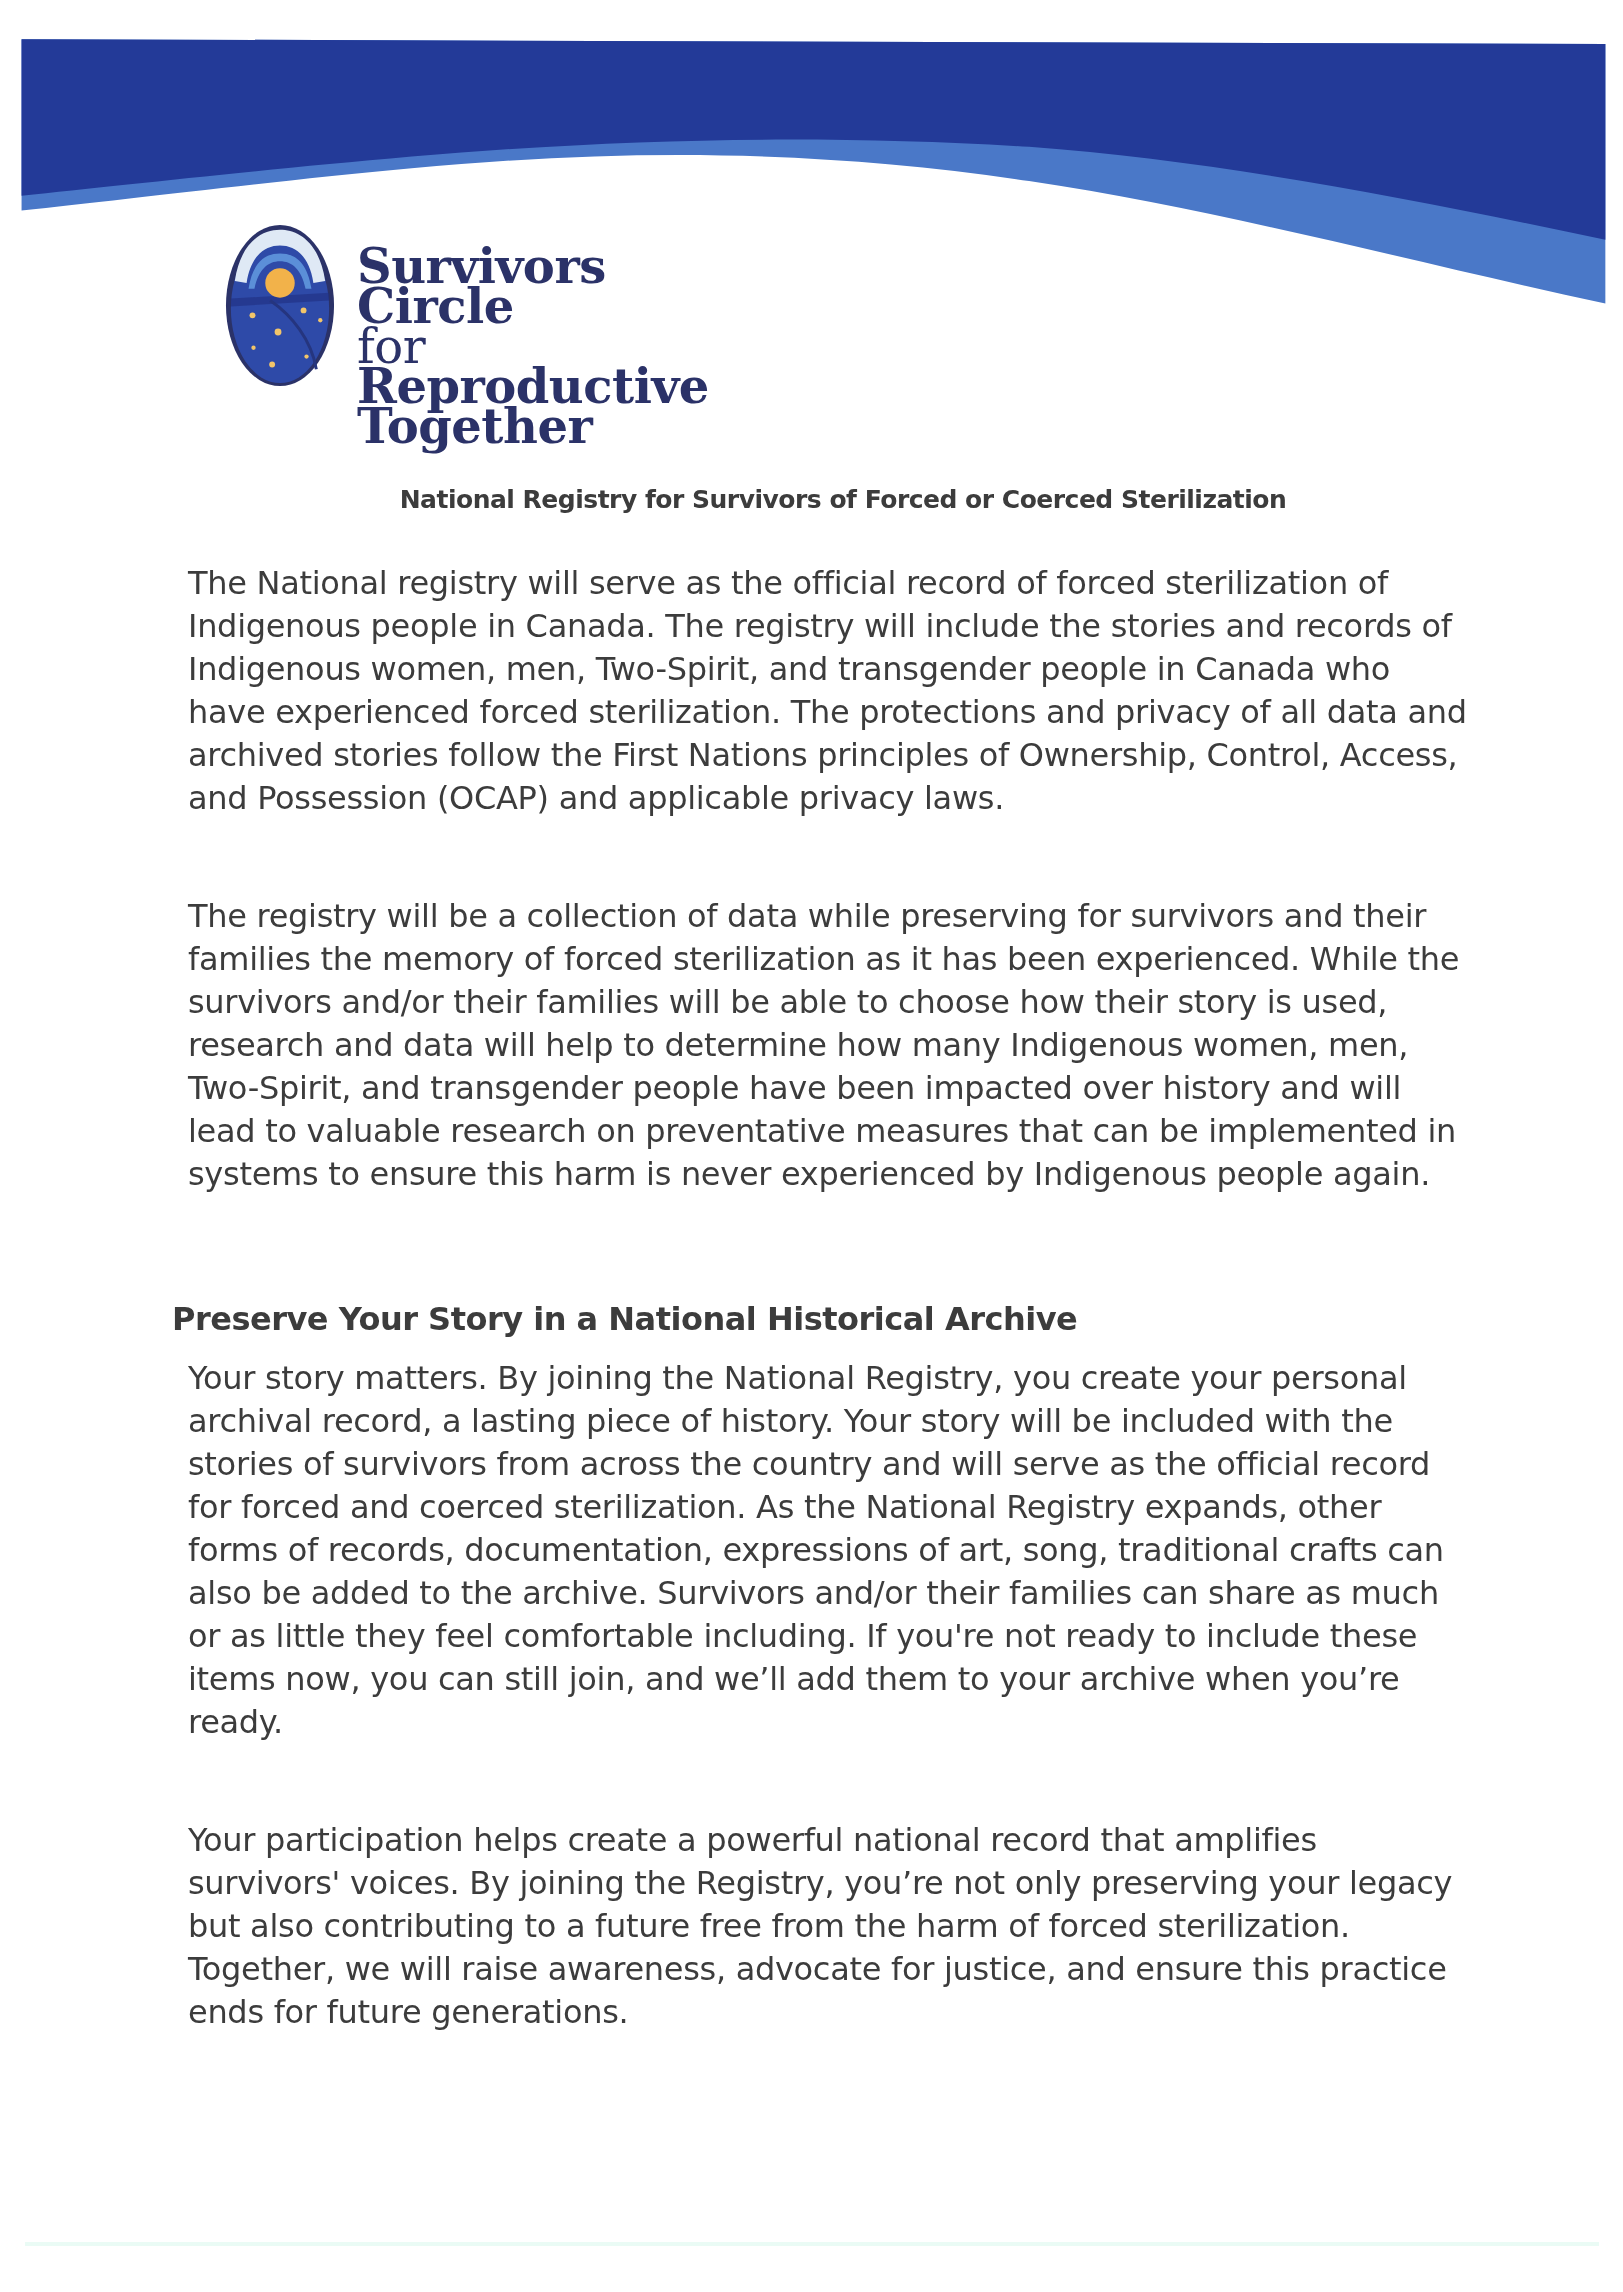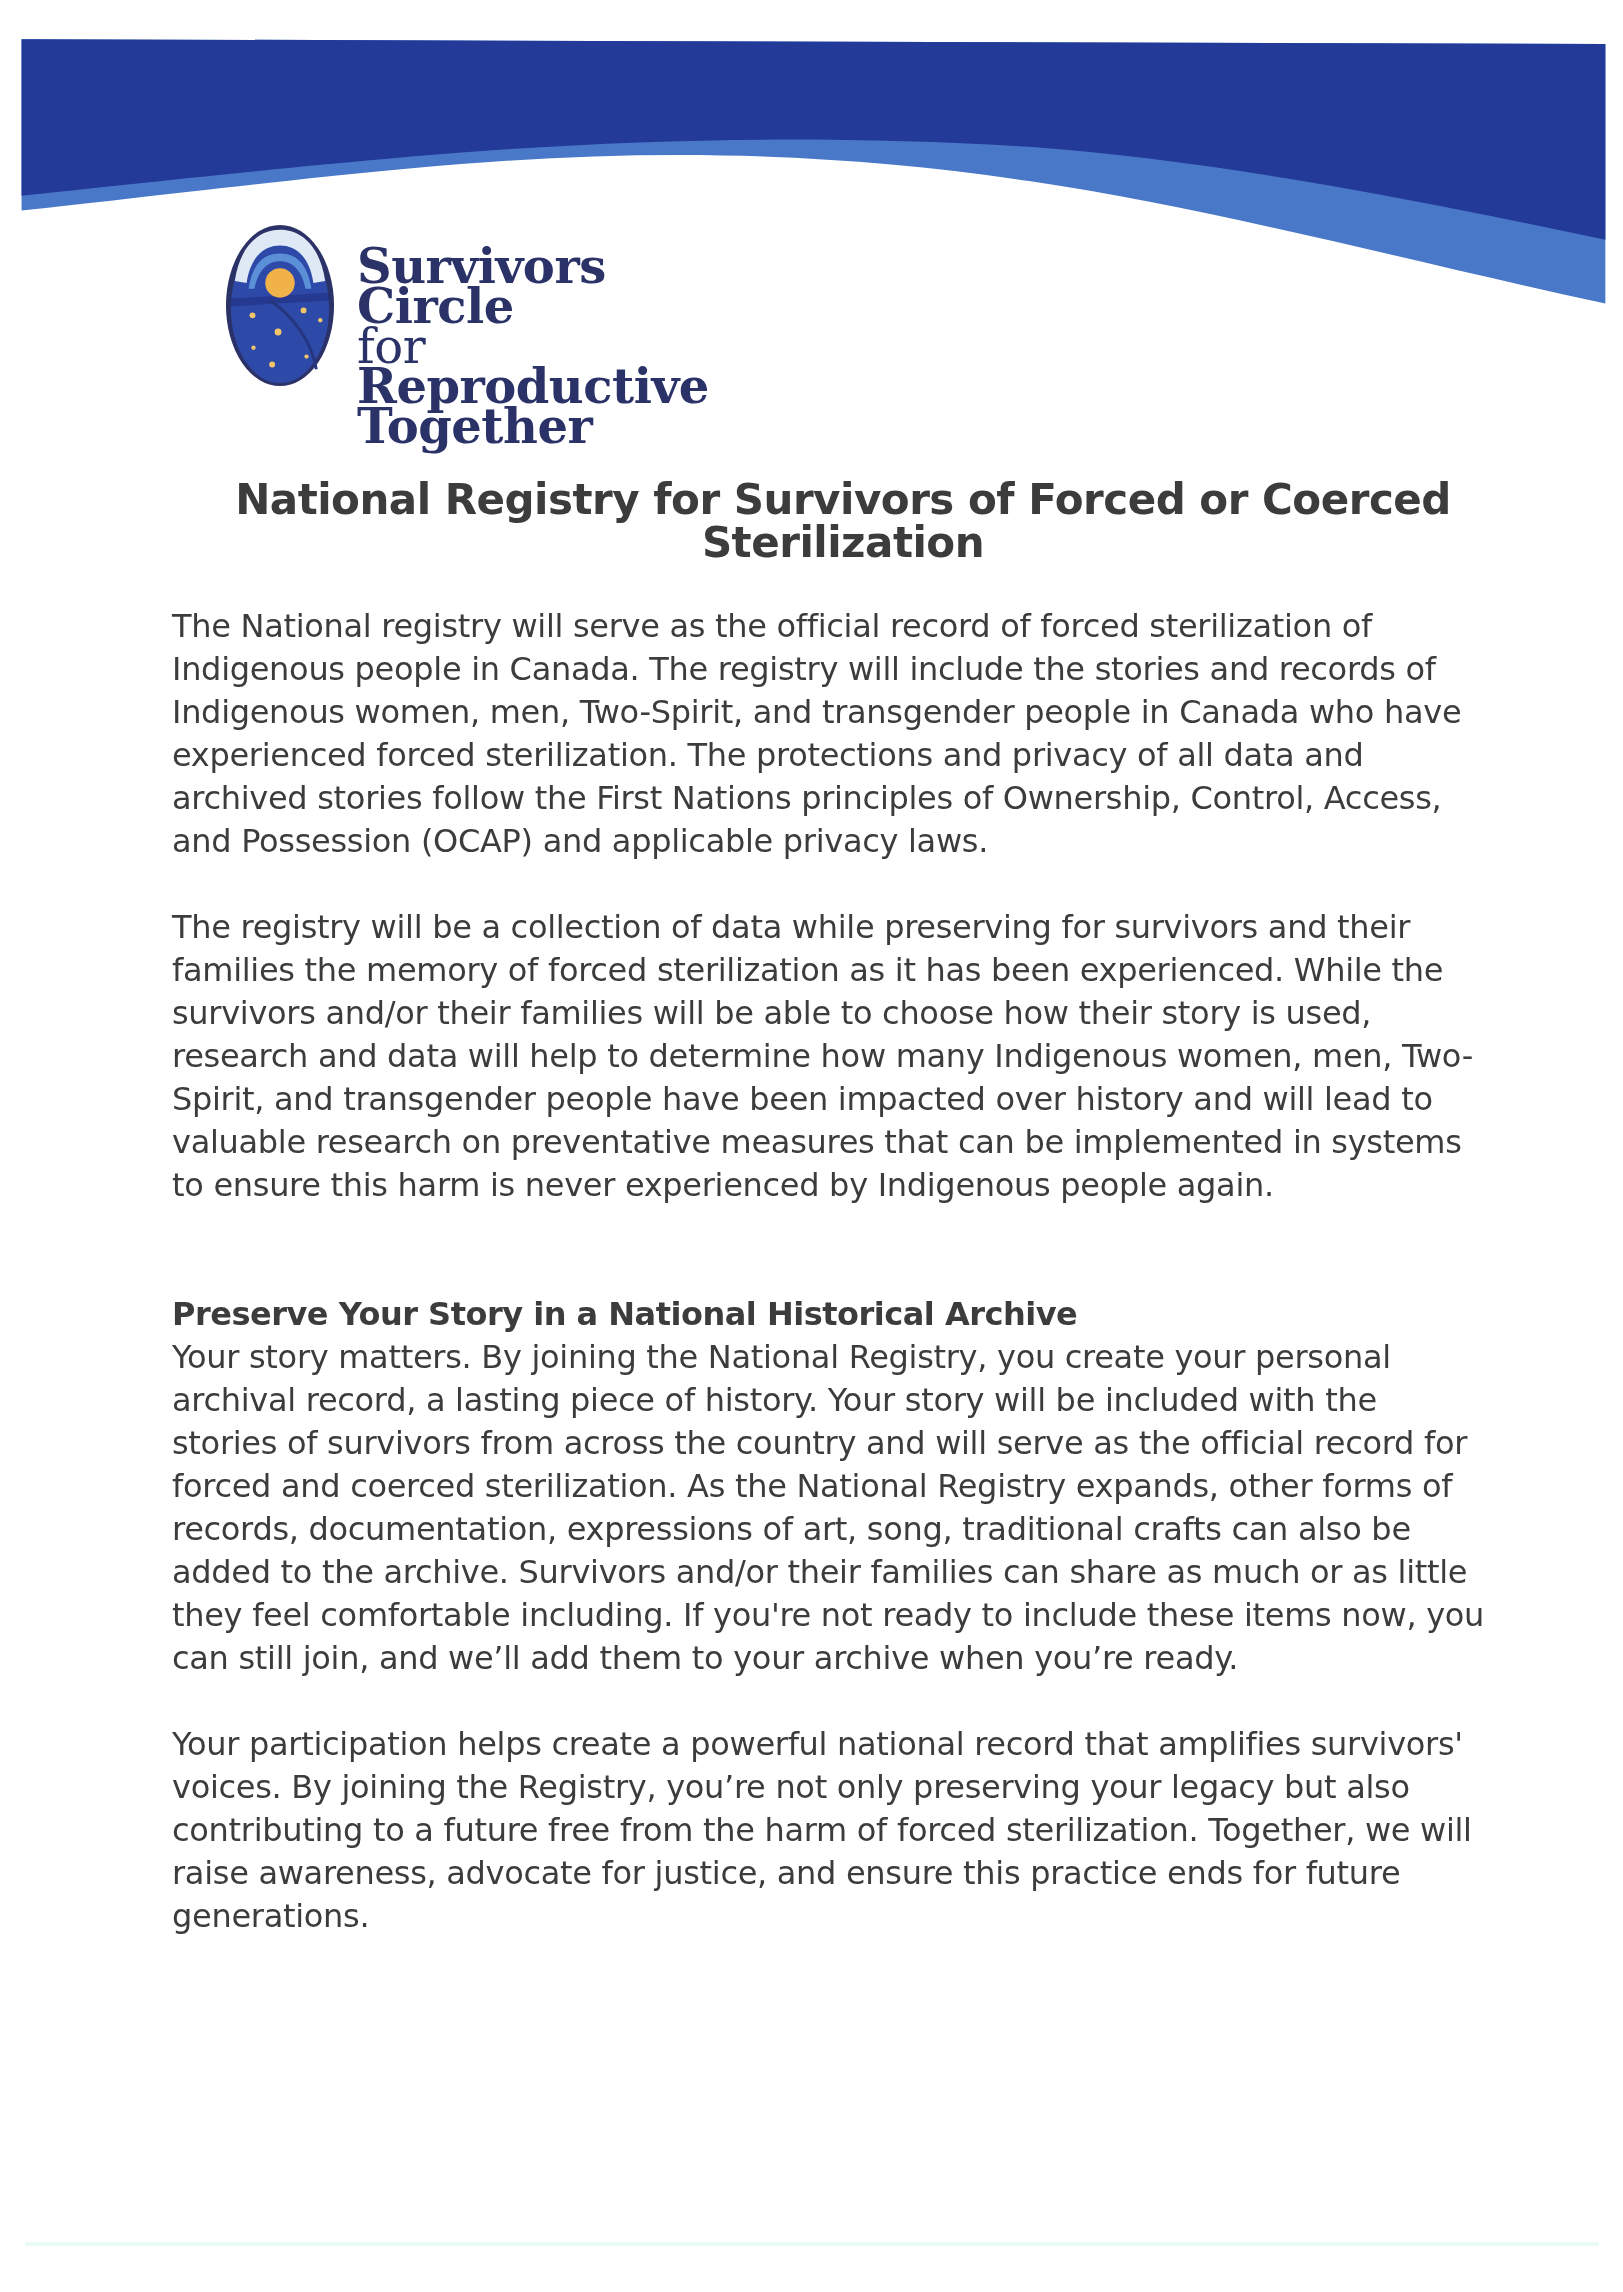--- a/index.html
+++ b/index.html
@@ -3,23 +3,23 @@
   <meta charset="utf-8">
   <style>
     html, body { margin: 0; padding: 0; background: #ffffff; }
     body { width: 1623px; height: 2293px; position: relative; overflow: hidden; }
     .banner { position: absolute; left: 0; top: 0; width: 1623px; height: 323px; }
     .logo { position: absolute; left: 223px; top: 222px; width: 510px; height: 176px; }
     .logo-mark { position: absolute; left: 0; top: 0; width: 114px; height: 167px; }
     .logo-text { position: absolute; left: 134px; top: 23.5px; font-family: "DejaVu Serif", serif; font-weight: bold; color: #2b3268; font-size: 48px; line-height: 40px; letter-spacing: -0.5px; }
     .logo-text .for { font-weight: normal; }
     .doc { position: absolute; left: 172px; top: 478px; width: 1313px; font-family: "DejaVu Sans", sans-serif; color: #3c3c3c; font-size: 32px; line-height: 43px; letter-spacing: -0.3px; }
-    .doc-title { text-align: center; font-weight: bold; font-size: 42px; margin: 0 0 41px 0; padding-left: 29px; letter-spacing: -0.5px; }
+    .doc-title { text-align: center; font-weight: bold; font-size: 25px; margin: 0 0 41px 0; padding-left: 29px; letter-spacing: -0.5px; }
     .h { font-weight: bold; margin: 0; letter-spacing: -0.5px; }
-    .p { margin: 0; }
+    .p { margin: 16px; }
     .gap { height: 43px; }
     .foot-line { position: absolute; left: 24.5px; top: 2242px; width: 1574px; height: 3.9px; background: #eafbf5; }
   </style>
 </head>
 <body>
 
 <svg class="banner" viewBox="0 0 1656 330" preserveAspectRatio="none">
   <path d="M22,40 L1638,45 L1638,310 C1450,270 1250,215 1050,185 C850,155 650,150 420,172 C250,188 120,205 22,215 Z" fill="#4a78c8"></path>
   <path d="M22,40 L1638,45 L1638,245 C1450,205 1250,165 1050,150 C850,138 650,140 420,160 C250,175 120,190 22,200 Z" fill="#233a98"></path>
 </svg>

